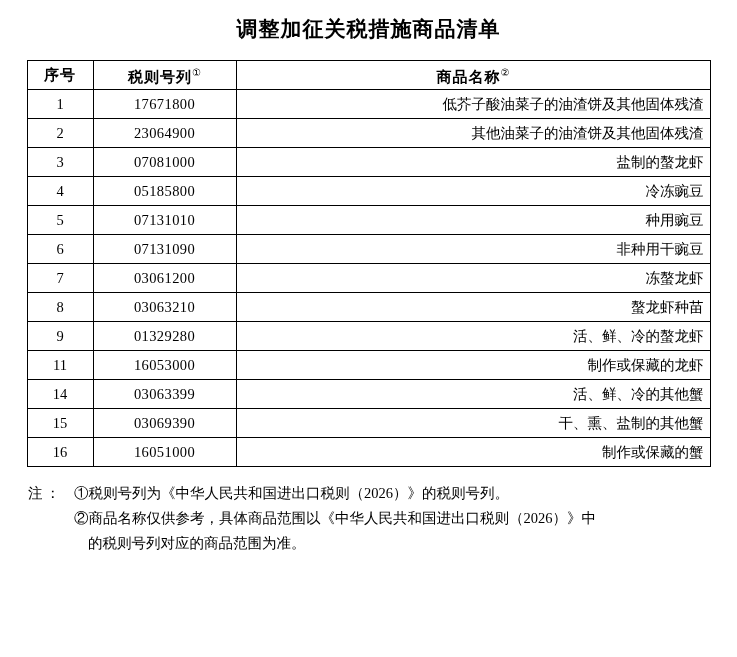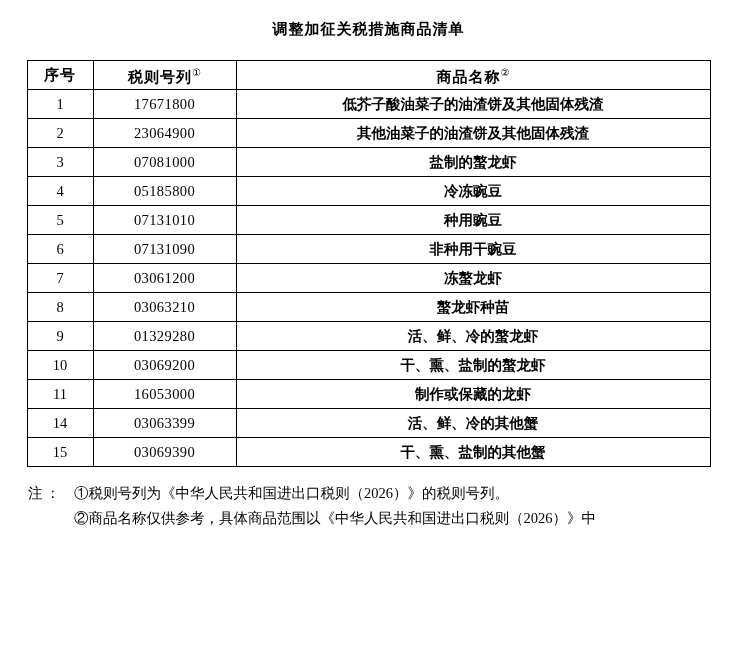--- a/index.html
+++ b/index.html
@@ -16,21 +16,21 @@
   }
   .page {
     position: relative;
     width: 737px;
     height: 657px;
     box-sizing: border-box;
     padding: 0;
   }
   .doc-title {
     text-align: center;
-    font-size: 15px;
+    font-size: 21px;
     font-weight: bold;
     letter-spacing: 1px;
     margin: 14px 0 0 0;
     padding: 0;
     line-height: 30px;
   }
   table.tariff {
     border-collapse: collapse;
     margin: 16px auto 5px auto;
     width: 683px;
@@ -57,23 +57,22 @@
   col.c-name { width: 474px; }
 
   td.seq {
     text-align: center;
   }
   td.code {
     text-align: center;
     letter-spacing: 0.4px;
   }
   td.name {
-    text-align: center;
+    text-align: right;
     padding-left: 10px;
-    font-weight: bold;
   }
   sup.mark {
     font-size: 10px;
     vertical-align: super;
     font-weight: normal;
     letter-spacing: 0;
   }
   .notes {
     margin: 14px 0 0 0;
     padding: 0 28px 0 28px;
@@ -162,45 +161,46 @@
         <td class="seq">8</td>
         <td class="code">03063210</td>
         <td class="name">螯龙虾种苗</td>
       </tr>
       <tr>
         <td class="seq">9</td>
         <td class="code">01329280</td>
         <td class="name">活、鲜、冷的螯龙虾</td>
       </tr>
       <tr>
-        <td class="seq">10</td>
-        <td class="code">03069200</td>
-        <td class="name">干、熏、盐制的螯龙虾</td>
-      </tr>
-      <tr>
         <td class="seq">11</td>
         <td class="code">16053000</td>
         <td class="name">制作或保藏的龙虾</td>
       </tr>
       <tr>
         <td class="seq">14</td>
         <td class="code">03063399</td>
         <td class="name">活、鲜、冷的其他蟹</td>
       </tr>
       <tr>
         <td class="seq">15</td>
         <td class="code">03069390</td>
         <td class="name">干、熏、盐制的其他蟹</td>
+      </tr>
+      <tr>
+        <td class="seq">16</td>
+        <td class="code">16051000</td>
+        <td class="name">制作或保藏的蟹</td>
       </tr>
     </tbody>
   </table>
 
   <div class="notes">
     <div class="note-row">
       <div class="note-label">注：</div>
       <div class="note-body">
         <div class="note-line note-indent-1">①税则号列为《中华人民共和国进出口税则（2026）》的税则号列。</div>
         <div class="note-line note-indent-1">②商品名称仅供参考，具体商品范围以《中华人民共和国进出口税则（2026）》中</div>
+        <div class="note-line note-indent-2">的税则号列对应的商品范围为准。</div>
       </div>
     </div>
   </div>
 
 </div>
 
 </body></html>

